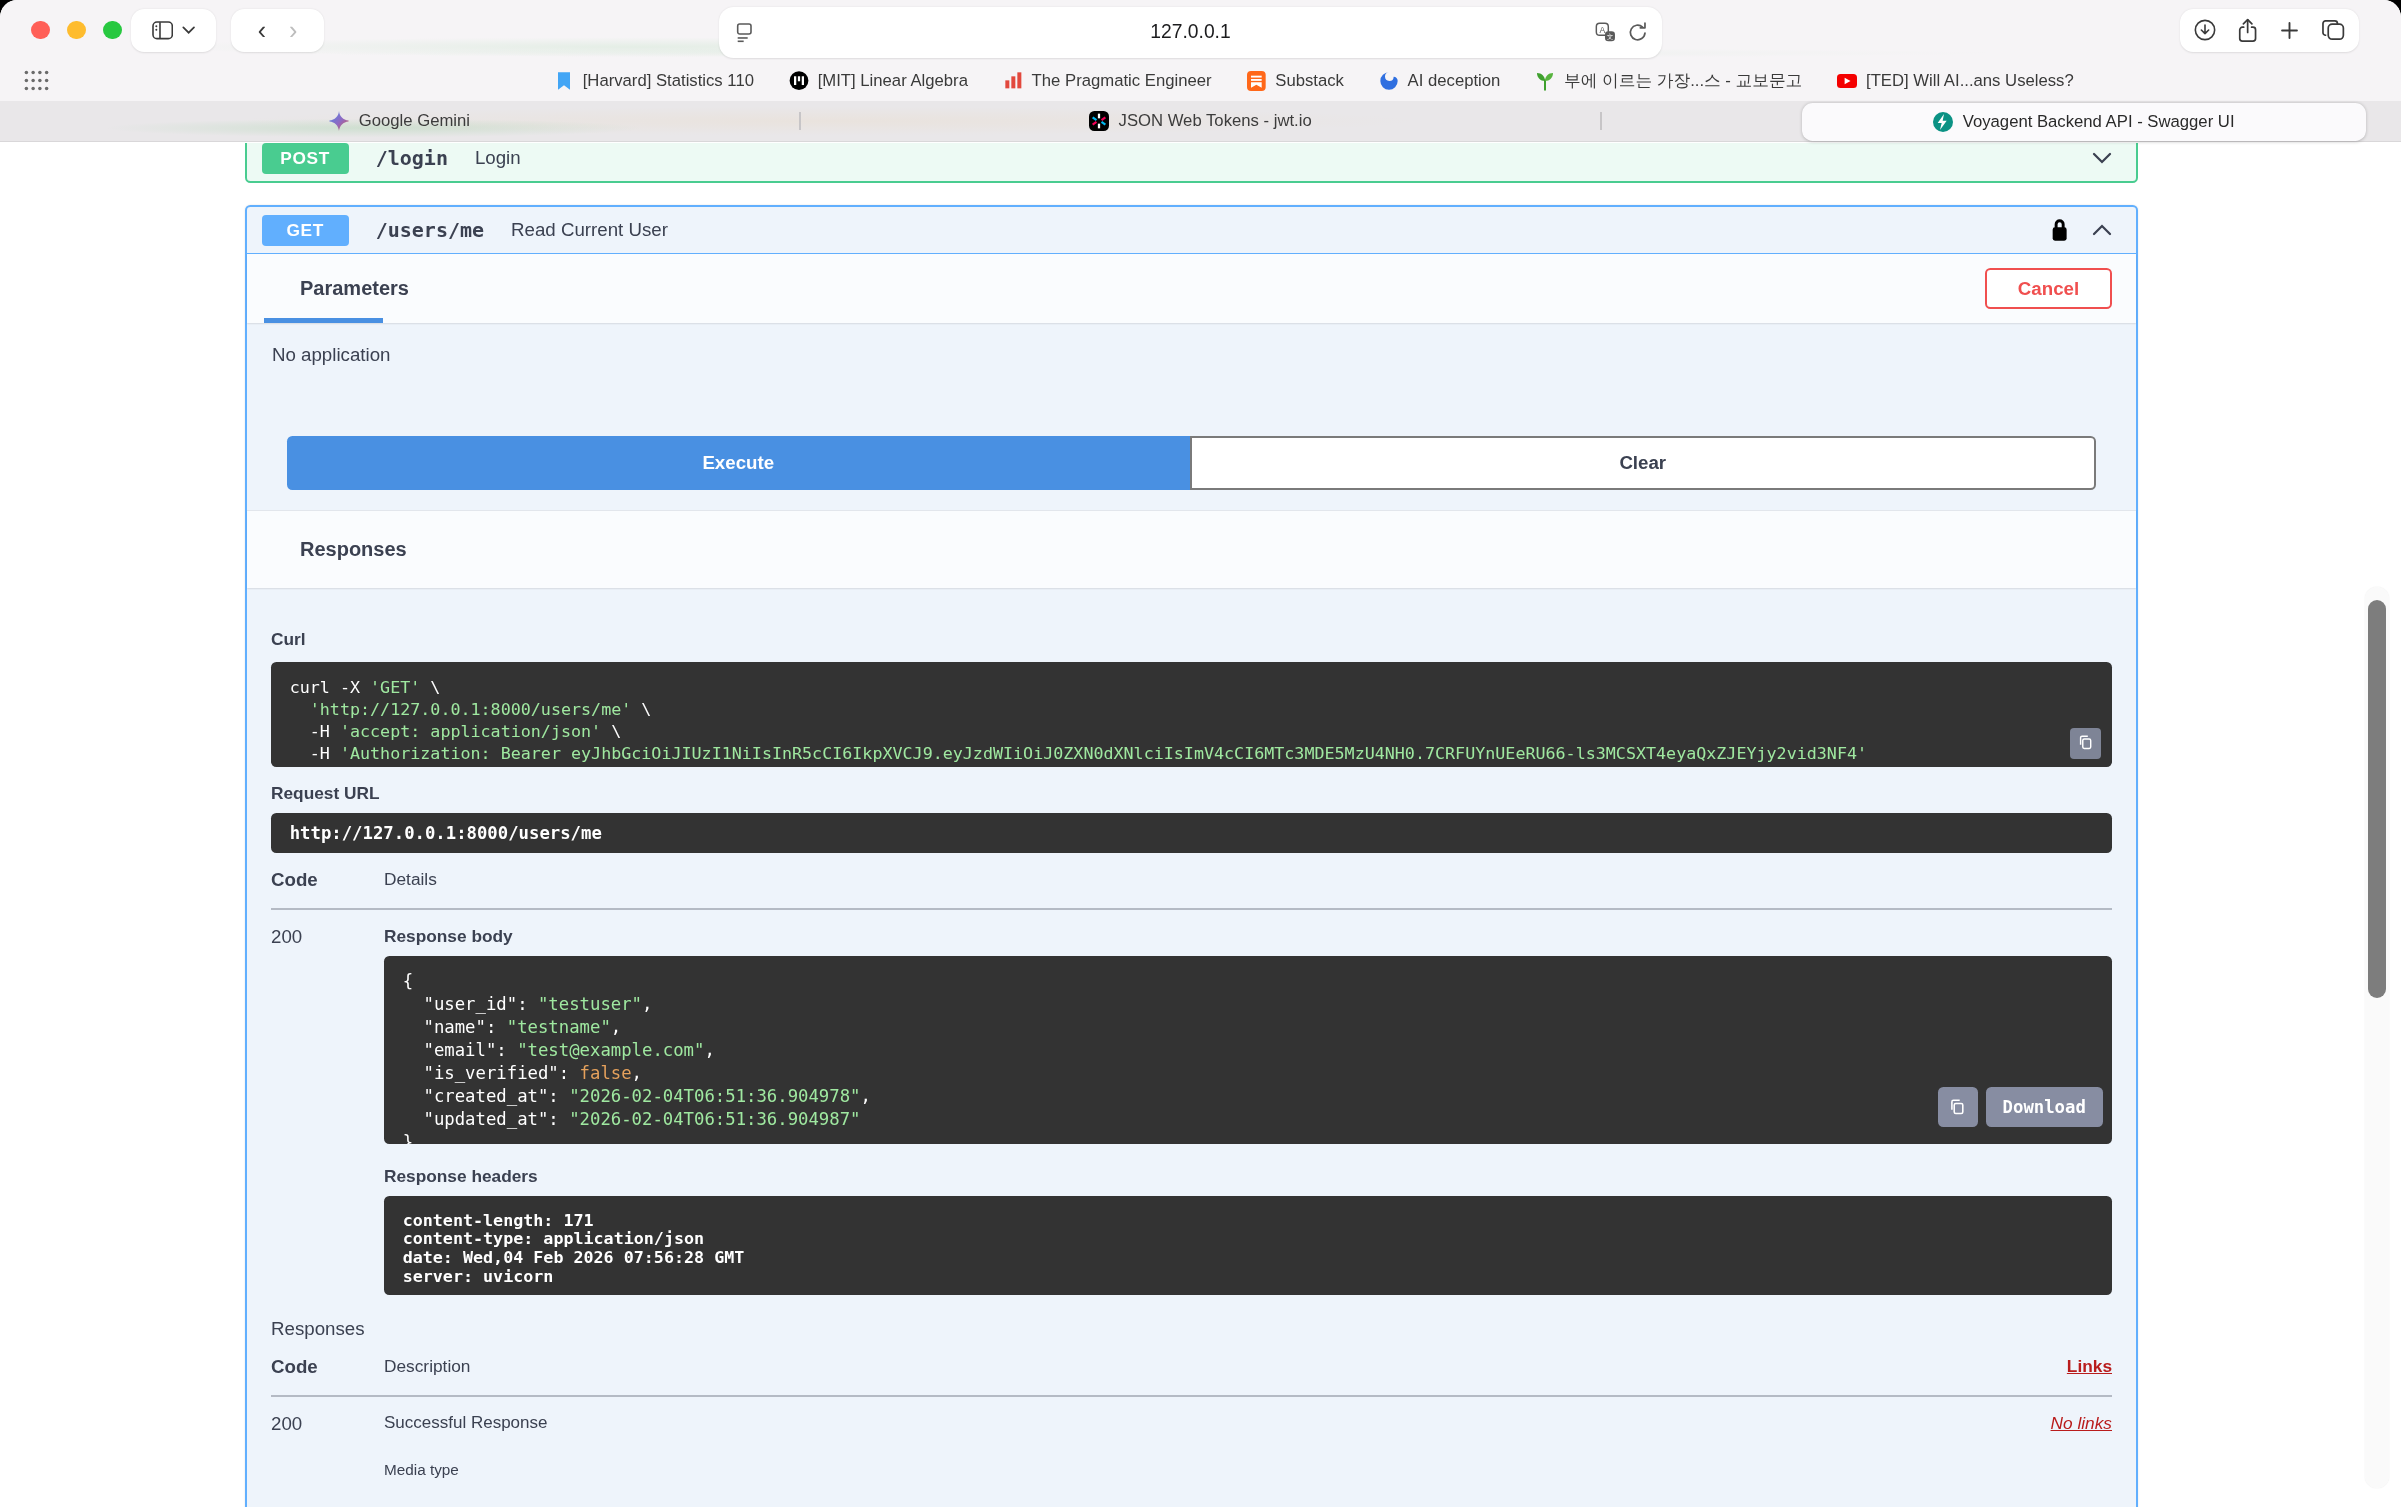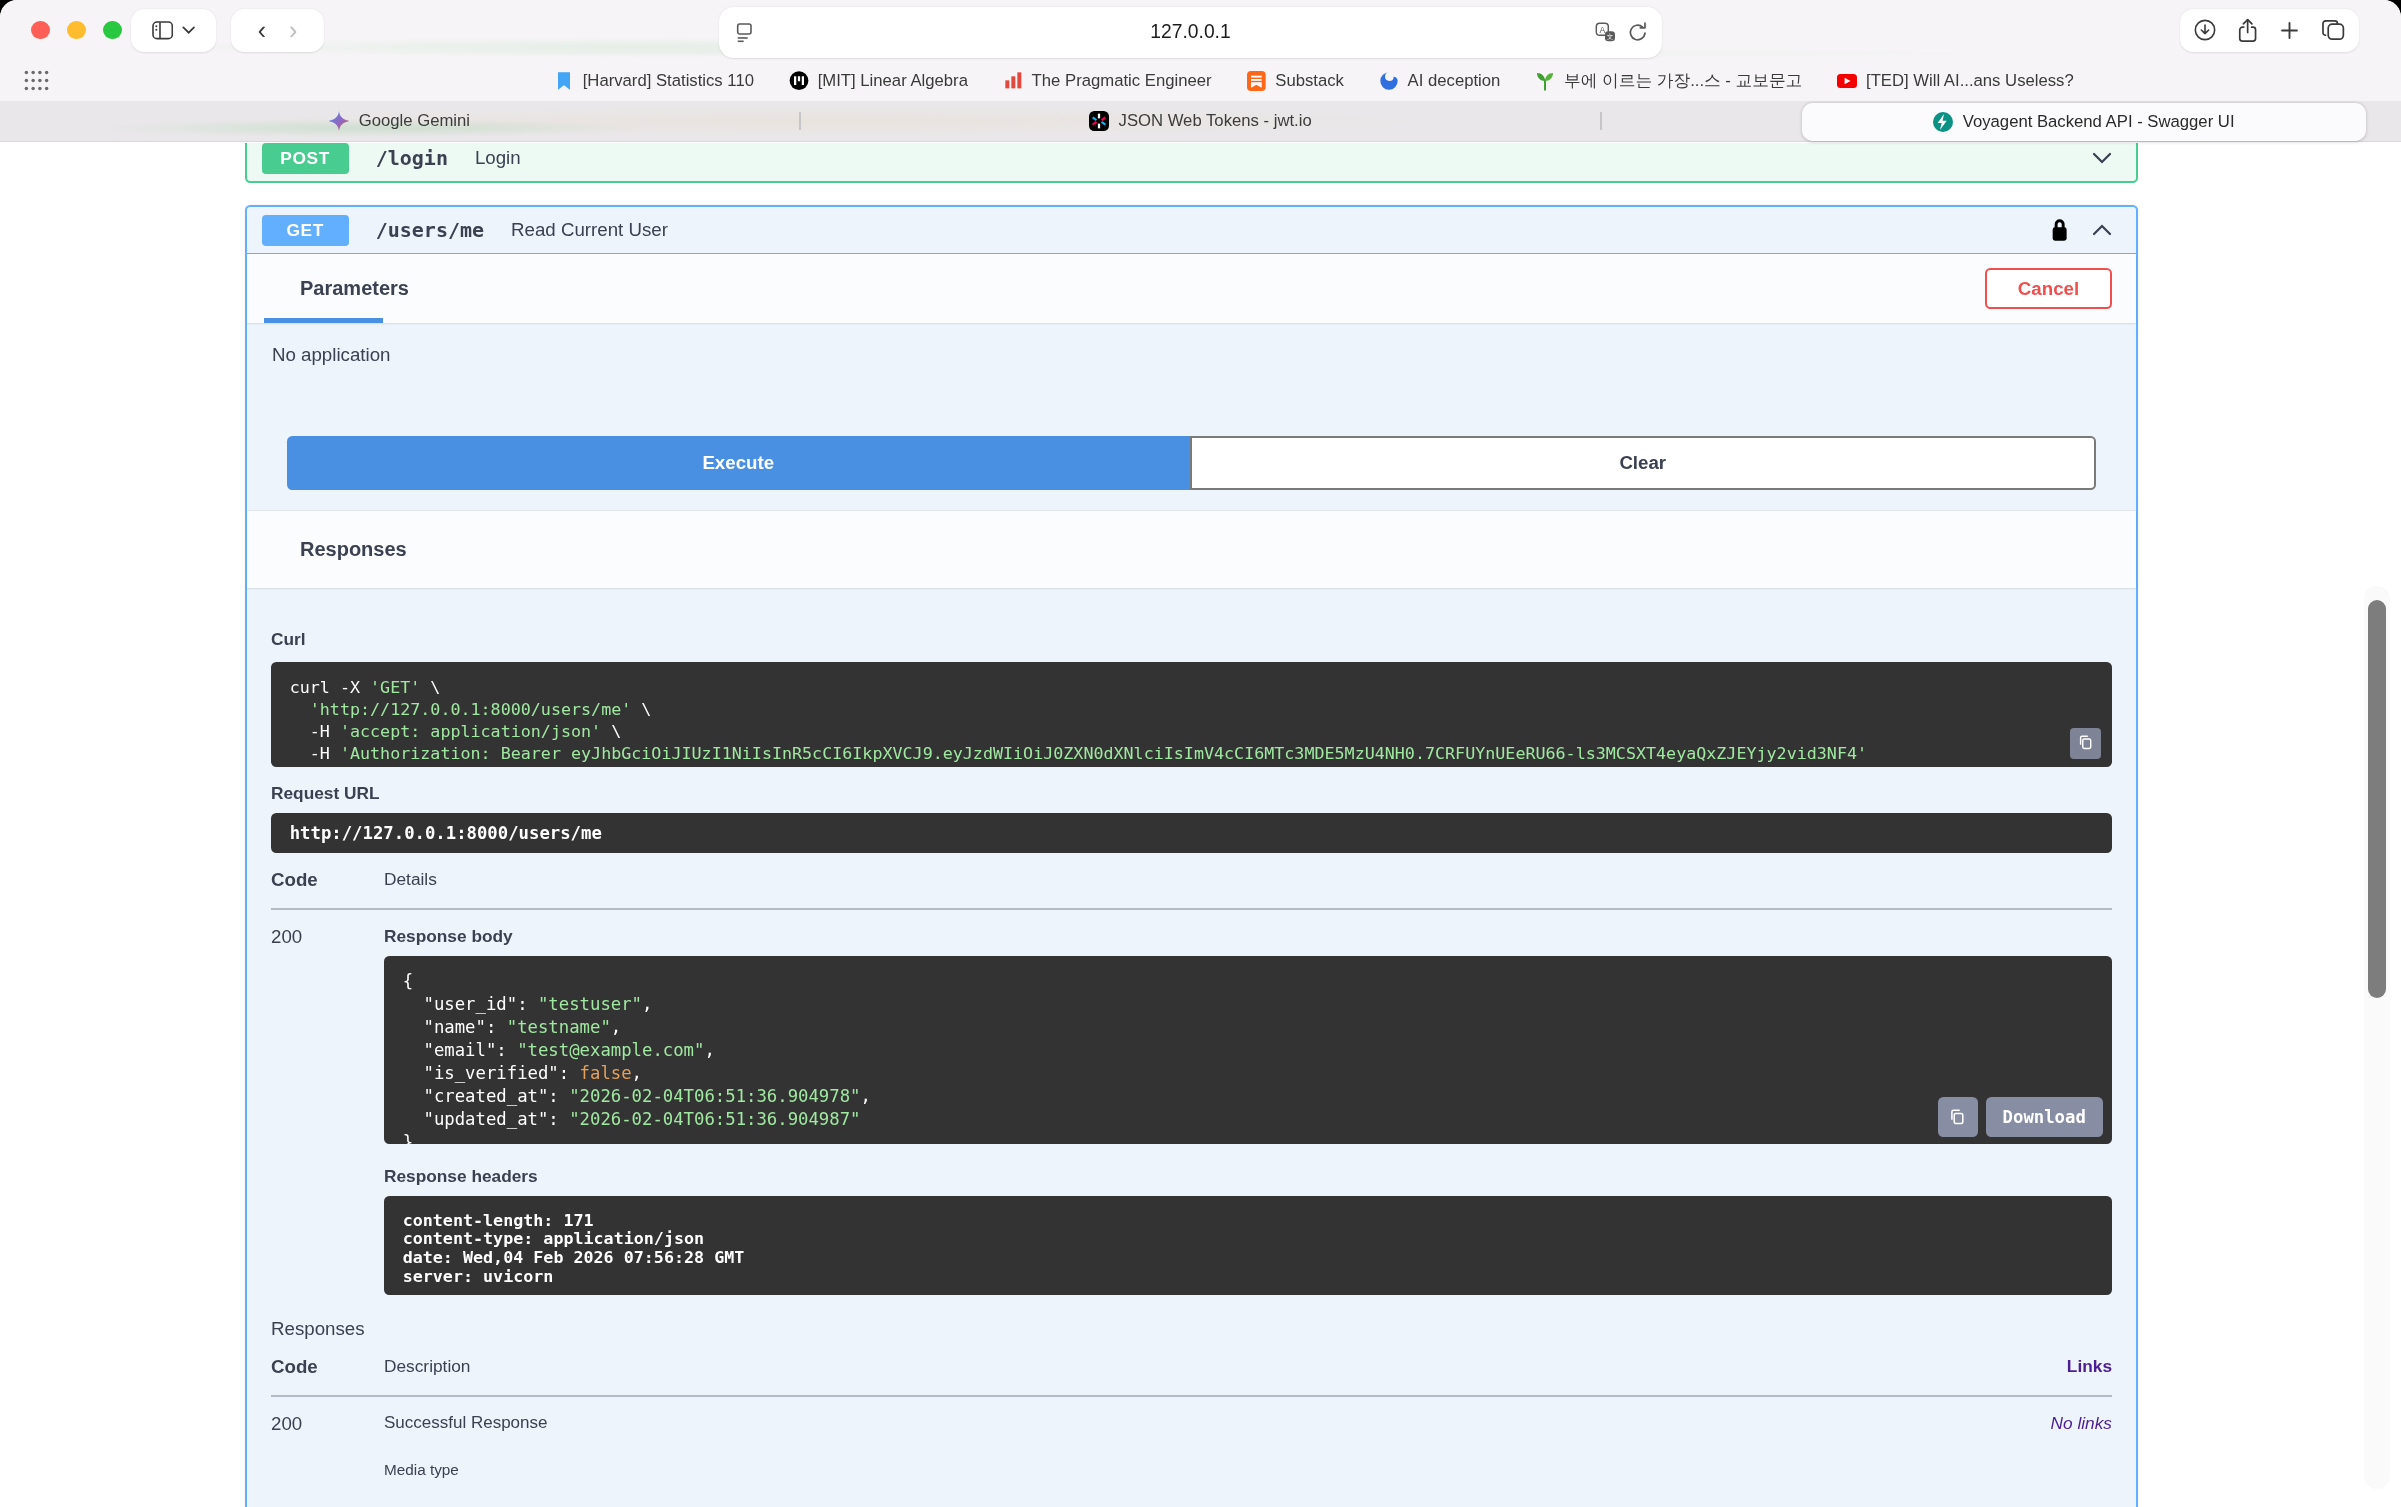--- a/index.html
+++ b/index.html
@@ -83,28 +83,28 @@
   .co { color:var(--literal-orange,#e5a15c); }
   .copy-btn { position:absolute; right:10.7px; bottom:8px; width:31px; height:31px; background:#7e8496; border:none; border-radius:4px; display:flex; align-items:center; justify-content:center; }
 
   .requrl-label { margin-top:16px; }
   .requrl-block { margin-top:9.3px; height:40px; line-height:40px; padding:0 18.7px; font-size:17.3px; font-weight:bold; }
 
   .srv-label { margin-top:25px; font-size:18.7px; }
   .rtable-head { display:flex; margin-top:16px; }
   .col-code { width:113px; font-size:18.7px; font-weight:bold; color:#3b4151; }
   .col-details { flex:1; font-size:17.3px; color:#3b4151; }
-  .col-links { font-size:17.3px; font-weight:bold; color:#4c1d95; }
+  .col-links { font-size:17.3px; font-weight:bold; color:#b91c1c;text-decoration:underline; }
   .divider { height:2px; background:#b4bac4; margin-top:17.3px; }
   .rtable-row { display:flex; padding-top:16px; }
   .code-cell { width:113px; font-size:18.7px; color:#3b4151; }
   .details-cell { flex:1; }
   .small-lbl { font-size:17.3px; font-weight:bold; color:#3b4151; }
   .respbody-block { margin-top:9.3px; height:188px; padding:13.3px 18.7px; font-size:17.3px; line-height:23px; overflow:hidden; }
-  .body-actions { position:absolute; right:9.3px; bottom:7px; display:flex; gap:8px; }
+  .body-actions { position:absolute; right:9.3px; bottom:17px; display:flex; gap:8px; }
   .copy-btn2 { width:40px; height:40px; background:#878da2; border:none; border-radius:5.3px; display:flex; align-items:center; justify-content:center; }
   .download-btn { width:117px; height:40px; background:#878da2; border:none; border-radius:5.3px; color:#fff; font-weight:bold; font-size:17.3px; font-family:inherit; }
   .respheaders-label { margin-top:21.3px; }
   .respheaders-block { margin-top:9.3px; height:99px; padding:14.7px 18.7px; font-size:16.7px; line-height:18.7px; font-weight:bold; }
 
   .responses2-title { margin-top:23px; font-size:18.7px; color:#3b4151; }
   .no-links { font-style:italic; font-weight:normal; }
   .media-type-lbl { margin-top:28px; font-size:15.3px; color:#3b4151; }
 
   

